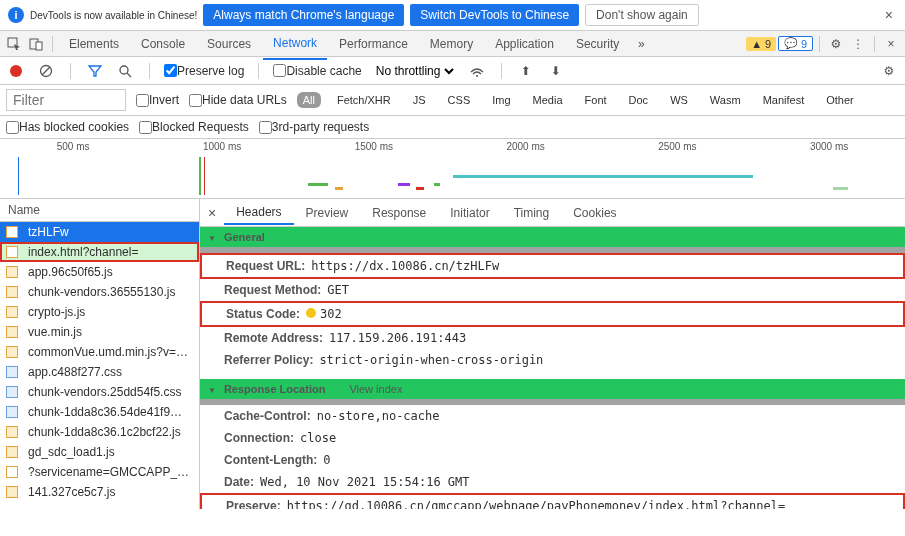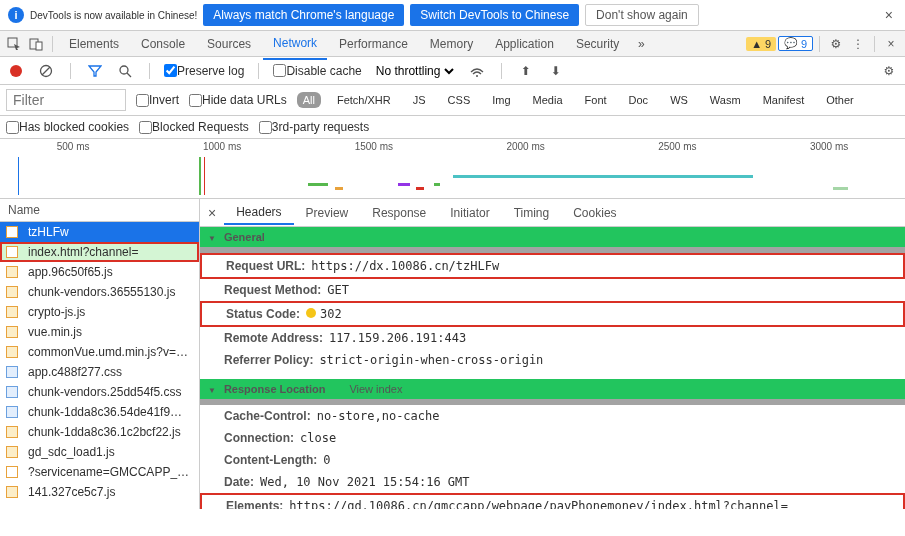--- a/index.html
+++ b/index.html
@@ -319,18 +319,18 @@
       </div>
     <div class="kv">
         <span class="k">Content-Length:</span>
         <span class="v">0</span>
       </div>
     <div class="kv">
         <span class="k">Date:</span>
         <span class="v">Wed, 10 Nov 2021 15:54:16 GMT</span>
       </div>
     <div class="kv redbox">
-        <span class="k">Elements:</span>
+        <span class="k">Preserve:</span>
         <span class="v">https://gd.10086.cn/gmccapp/webpage/payPhonemoney/index.html?channel=</span>
       </div>
 
   </div>
 </div>
 
 </body></html>

